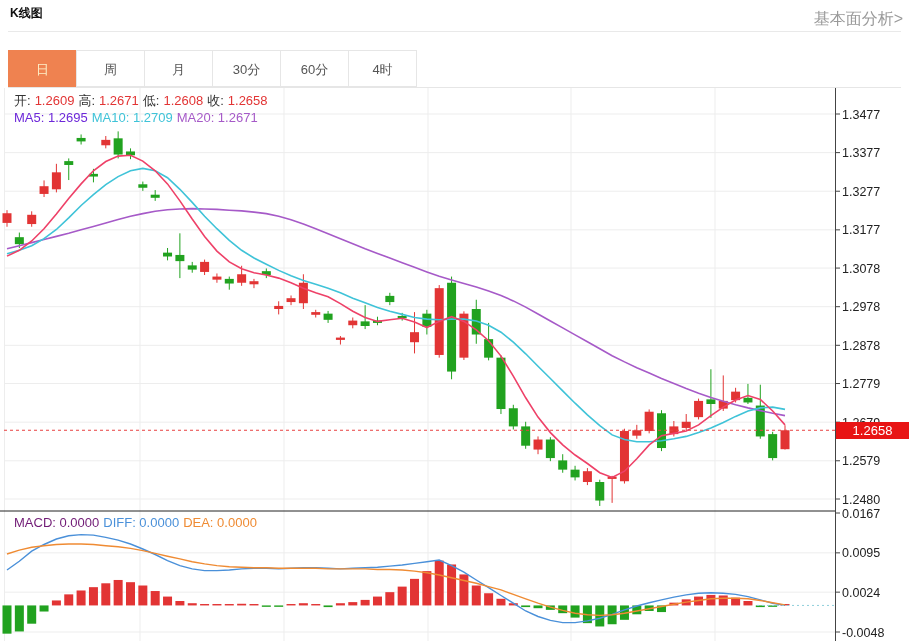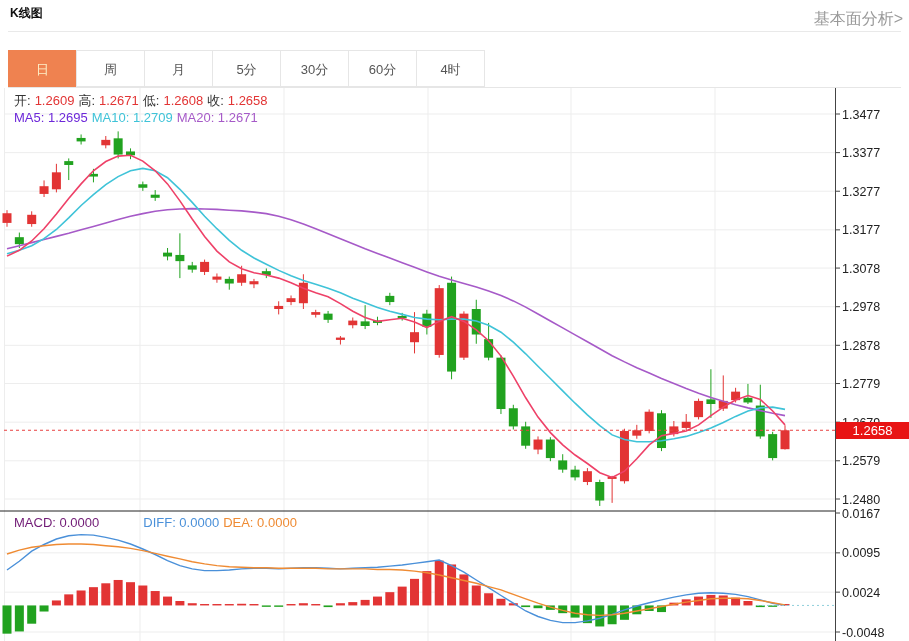--- a/index.html
+++ b/index.html
@@ -292,24 +292,23 @@
 
   <div class="page-title">K线图</div>
   <a class="header-link">基本面分析&gt;</a>
   <div class="header-divider"></div>
 
   <div class="tabbar-baseline"></div>
   <div class="tabs" id="tabs">
       <div class="tab" style="background: rgb(239, 130, 80); border-color: rgb(239, 130, 80); color: rgb(253, 240, 200);">日</div>
       <div class="tab">周</div>
       <div class="tab">月</div>
-      <div class="tab">5分</div>
       <div class="tab">30分</div>
       <div class="tab">60分</div>
       <div class="tab">4时</div>
     </div>
 
   <div class="overlay" id="ohlc-row" style="left:14px;top:92px;"><span class="ohlc-label">开:</span><span class="ohlc-value" style="color: rgb(226, 52, 52);">1.2609</span><span class="ohlc-label">高:</span><span class="ohlc-value" style="color: rgb(226, 52, 52);">1.2671</span><span class="ohlc-label">低:</span><span class="ohlc-value" style="color: rgb(226, 52, 52);">1.2608</span><span class="ohlc-label">收:</span><span class="ohlc-value" style="color: rgb(226, 52, 52);">1.2658</span></div>
   <div class="overlay" id="ma-row" style="left:14px;top:110px;"><span class="legend-item" style="color: #6d28d9;">MA5: 1.2695</span><span class="legend-item" style="color: rgb(63, 195, 216);">MA10: 1.2709</span><span class="legend-item" style="color: rgb(166, 90, 200);">MA20: 1.2671</span></div>
-  <div class="overlay" id="macd-row" style="left:14px;top:515px;"><span class="legend-item" style="color: #701a75;">MACD: 0.0000</span><span class="legend-item" style="color: rgb(74, 144, 217); margin-left: 40px;">DIFF: 0.0000</span><span class="legend-item" style="color: rgb(239, 139, 51);">DEA: 0.0000</span></div>
+  <div class="overlay" id="macd-row" style="left:14px;top:515px;"><span class="legend-item" style="color: #701a75;">MACD: 0.0000</span><span class="legend-item" style="color: rgb(74, 144, 217);">DIFF: 0.0000</span><span class="legend-item" style="color: rgb(239, 139, 51);">DEA: 0.0000</span></div>
 
   <div class="price-tag" id="price-tag" style="top: 421.764px; background: rgb(232, 20, 20);">1.2658</div>
 </div>
 
 </body></html>

